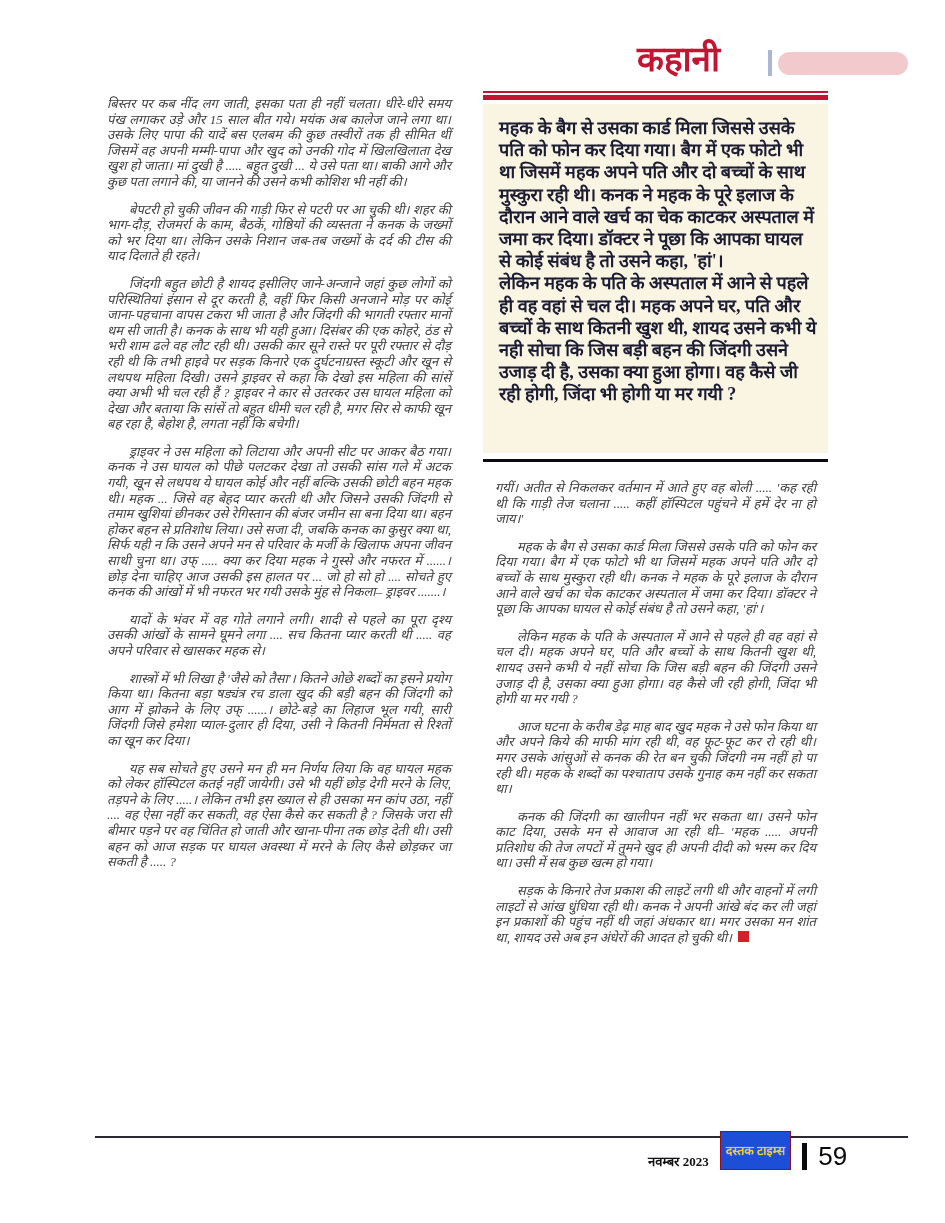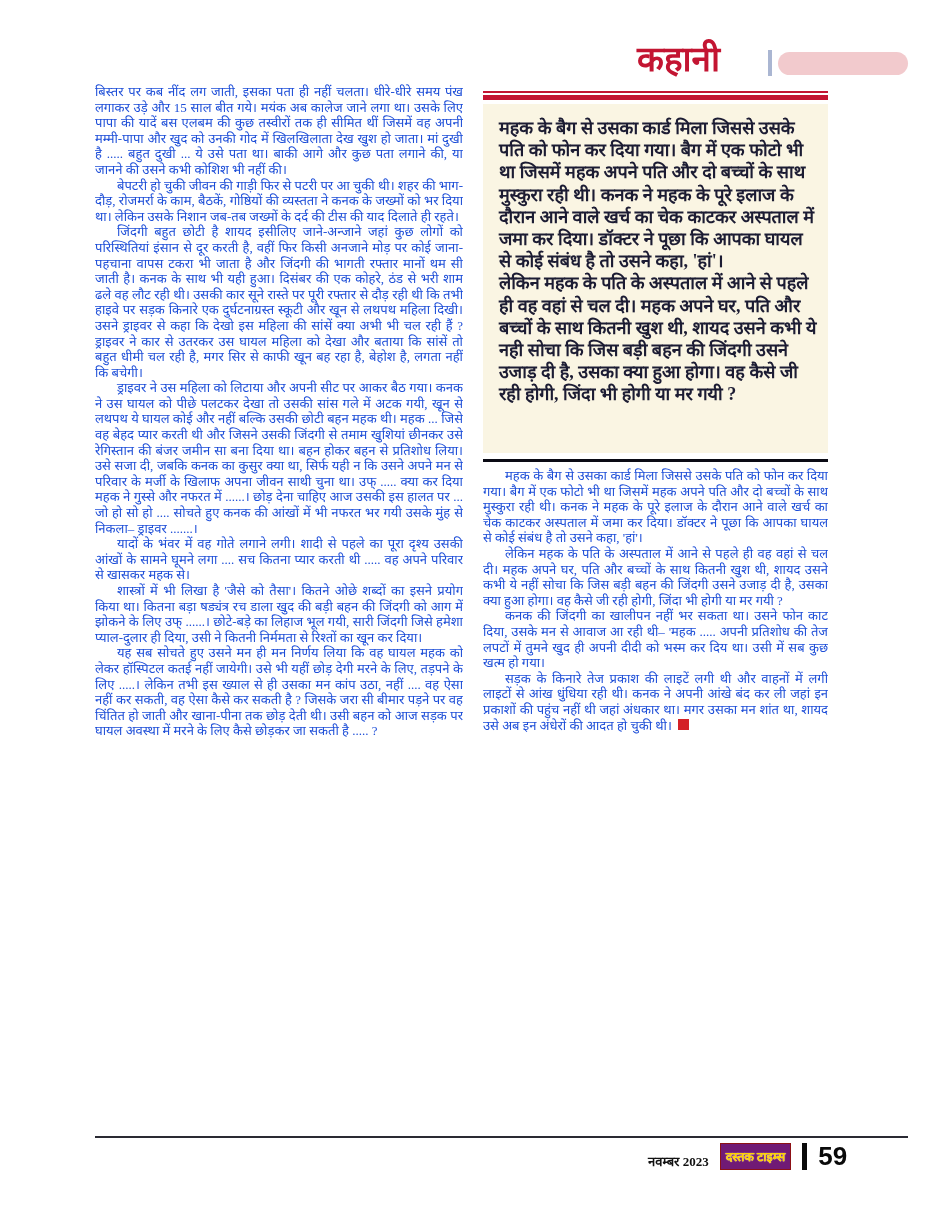--- a/index.html
+++ b/index.html
@@ -36,46 +36,47 @@
   }
   .pullquote-bottom-rule {
     position:absolute; left:483px; top:459px; width:345px; height:3px;
     background:#0a0a14;
   }
   
   .col { position:absolute; }
   .col-left  { left:95px;  top:84px;  width:368px; height:1046px; overflow:hidden; }
   .col-right { left:483px; top:468px; width:345px; height:662px;  overflow:hidden; }
   .para {
-    margin:0; font-size:13px; line-height:15.6px; text-align:justify;
-    color:#1d4ed8;
+    margin:12px; font-size:13px; line-height:15.6px; text-align:justify;
+    color:#404040;
+    font-style:italic;
   }
   .indent { text-indent:22px; }
   .end-marker {
     display:inline-block; width:11px; height:11px; background:#d42127;
     margin-left:6px;
   }
   
   .footer-rule {
     position:absolute; left:95px; top:1136px; width:813px; height:2px;
     background:#2a2a33;
   }
   .footer {
     position:absolute; top:1140px; left:648px; height:30px;
     display:flex; align-items:flex-end; gap:11px;
   }
   .footer-date { font-weight:bold; font-size:13px; color:#111111; white-space:nowrap; }
   .footer-logo {
-    background:#701a75; color:#ffd200; font-weight:bold; font-size:12.5px;
-    padding:4px 5px; border:1px solid #8d1116; white-space:nowrap;
+    background:#1d4ed8; color:#ffd200; font-weight:normal; font-size:12.5px;
+    padding:10px 5px; border:1px solid #8d1116; white-space:nowrap;
     text-shadow:0 0 1px #ffffff;
   }
   .footer-bar { width:5px; height:27px; background:#0a0a0a; }
   .footer-page {
-    font-weight:bold; font-size:26px; color:#0a0a0a; line-height:28px;
+    font-weight:normal; font-size:26px; color:#0a0a0a; line-height:28px;
     font-family:"Liberation Sans","DejaVu Sans",sans-serif;
   }
 </style>
 </head>
 <body>
 
 <div class="page">
 
   <span class="section-label">कहानी</span>
   <span class="header-divider"></span>
@@ -96,22 +97,24 @@
     <p class="para">बिस्तर पर कब नींद लग जाती, इसका पता ही नहीं चलता। धीरे-धीरे समय पंख लगाकर उड़े और 15 साल बीत गये। मयंक अब कालेज जाने लगा था। उसके लिए पापा की यादें बस एलबम की कुछ तस्वीरों तक ही सीमित थीं जिसमें वह अपनी मम्मी-पापा और खुद को उनकी गोद में खिलखिलाता देख खुश हो जाता। मां दुखी है ..... बहुत दुखी ... ये उसे पता था। बाकी आगे और कुछ पता लगाने की, या जानने की उसने कभी कोशिश भी नहीं की।</p>
     <p class="para indent">बेपटरी हो चुकी जीवन की गाड़ी फिर से पटरी पर आ चुकी थी। शहर की भाग-दौड़, रोजमर्रा के काम, बैठकें, गोष्ठियों की व्यस्तता ने कनक के जख्मों को भर दिया था। लेकिन उसके निशान जब-तब जख्मों के दर्द की टीस की याद दिलाते ही रहते।</p>
     <p class="para indent">जिंदगी बहुत छोटी है शायद इसीलिए जाने-अन्जाने जहां कुछ लोगों को परिस्थितियां इंसान से दूर करती है, वहीं फिर किसी अनजाने मोड़ पर कोई जाना-पहचाना वापस टकरा भी जाता है और जिंदगी की भागती रफ्तार मानों थम सी जाती है। कनक के साथ भी यही हुआ। दिसंबर की एक कोहरे, ठंड से भरी शाम ढले वह लौट रही थी। उसकी कार सूने रास्ते पर पूरी रफ्तार से दौड़ रही थी कि तभी हाइवे पर सड़क किनारे एक दुर्घटनाग्रस्त स्कूटी और खून से लथपथ महिला दिखी। उसने ड्राइवर से कहा कि देखो इस महिला की सांसें क्या अभी भी चल रही हैं ? ड्राइवर ने कार से उतरकर उस घायल महिला को देखा और बताया कि सांसें तो बहुत धीमी चल रही है, मगर सिर से काफी खून बह रहा है, बेहोश है, लगता नहीं कि बचेगी।</p>
     <p class="para indent">ड्राइवर ने उस महिला को लिटाया और अपनी सीट पर आकर बैठ गया। कनक ने उस घायल को पीछे पलटकर देखा तो उसकी सांस गले में अटक गयी, खून से लथपथ ये घायल कोई और नहीं बल्कि उसकी छोटी बहन महक थी। महक ... जिसे वह बेहद प्यार करती थी और जिसने उसकी जिंदगी से तमाम खुशियां छीनकर उसे रेगिस्तान की बंजर जमीन सा बना दिया था। बहन होकर बहन से प्रतिशोध लिया। उसे सजा दी, जबकि कनक का कुसुर क्या था, सिर्फ यही न कि उसने अपने मन से परिवार के मर्जी के खिलाफ अपना जीवन साथी चुना था। उफ् ..... क्या कर दिया महक ने गुस्से और नफरत में ......। छोड़ देना चाहिए आज उसकी इस हालत पर ... जो हो सो हो .... सोचते हुए कनक की आंखों में भी नफरत भर गयी उसके मुंह से निकला– ड्राइवर .......।</p>
     <p class="para indent">यादों के भंवर में वह गोते लगाने लगी। शादी से पहले का पूरा दृश्य उसकी आंखों के सामने घूमने लगा .... सच कितना प्यार करती थी ..... वह अपने परिवार से खासकर महक से।</p>
     <p class="para indent">शास्त्रों में भी लिखा है 'जैसे को तैसा'। कितने ओछे शब्दों का इसने प्रयोग किया था। कितना बड़ा षड्यंत्र रच डाला खुद की बड़ी बहन की जिंदगी को आग में झोकने के लिए उफ् ......। छोटे-बड़े का लिहाज भूल गयी, सारी जिंदगी जिसे हमेशा प्याल-दुलार ही दिया, उसी ने कितनी निर्ममता से रिश्तों का खून कर दिया।</p>
     <p class="para indent">यह सब सोचते हुए उसने मन ही मन निर्णय लिया कि वह घायल महक को लेकर हॉस्पिटल कतई नहीं जायेगी। उसे भी यहीं छोड़ देगी मरने के लिए, तड़पने के लिए .....। लेकिन तभी इस ख्याल से ही उसका मन कांप उठा, नहीं .... वह ऐसा नहीं कर सकती, वह ऐसा कैसे कर सकती है ? जिसके जरा सी बीमार पड़ने पर वह चिंतित हो जाती और खाना-पीना तक छोड़ देती थी। उसी बहन को आज सड़क पर घायल अवस्था में मरने के लिए कैसे छोड़कर जा सकती है ..... ?</p>
   </div>
 
   <div class="col col-right">
+    <p class="para">गयीं। अतीत से निकलकर वर्तमान में आते हुए वह बोली ..... 'कह रही थी कि गाड़ी तेज चलाना ..... कहीं हॉस्पिटल पहुंचने में हमें देर ना हो जाय।'</p>
     <p class="para indent">महक के बैग से उसका कार्ड मिला जिससे उसके पति को फोन कर दिया गया। बैग में एक फोटो भी था जिसमें महक अपने पति और दो बच्चों के साथ मुस्कुरा रही थी। कनक ने महक के पूरे इलाज के दौरान आने वाले खर्च का चेक काटकर अस्पताल में जमा कर दिया। डॉक्टर ने पूछा कि आपका घायल से कोई संबंध है तो उसने कहा, 'हां'।</p>
     <p class="para indent">लेकिन महक के पति के अस्पताल में आने से पहले ही वह वहां से चल दी। महक अपने घर, पति और बच्चों के साथ कितनी खुश थी, शायद उसने कभी ये नहीं सोचा कि जिस बड़ी बहन की जिंदगी उसने उजाड़ दी है, उसका क्या हुआ होगा। वह कैसे जी रही होगी, जिंदा भी होगी या मर गयी ?</p>
+    <p class="para indent">आज घटना के करीब डेढ़ माह बाद खुद महक ने उसे फोन किया था और अपने किये की माफी मांग रही थी, वह फूट-फूट कर रो रही थी। मगर उसके आंसुओं से कनक की रेत बन चुकी जिंदगी नम नहीं हो पा रही थी। महक के शब्दों का पश्चाताप उसके गुनाह कम नहीं कर सकता था।</p>
     <p class="para indent">कनक की जिंदगी का खालीपन नहीं भर सकता था। उसने फोन काट दिया, उसके मन से आवाज आ रही थी– 'महक ..... अपनी प्रतिशोध की तेज लपटों में तुमने खुद ही अपनी दीदी को भस्म कर दिय था। उसी में सब कुछ खत्म हो गया।</p>
     <p class="para indent"><span>सड़क के किनारे तेज प्रकाश की लाइटें लगी थी और वाहनों में लगी लाइटों से आंख धुंधिया रही थी। कनक ने अपनी आंखे बंद कर ली जहां इन प्रकाशों की पहुंच नहीं थी जहां अंधकार था। मगर उसका मन शांत था, शायद उसे अब इन अंधेरों की आदत हो चुकी थी।</span><span class="end-marker"></span></p>
   </div>
 
   <div class="footer-rule"></div>
   <div class="footer">
     <span class="footer-date">नवम्बर 2023</span>
     <span class="footer-logo">दस्तक टाइम्स</span>
     <span class="footer-bar"></span>
     <span class="footer-page">59</span>

